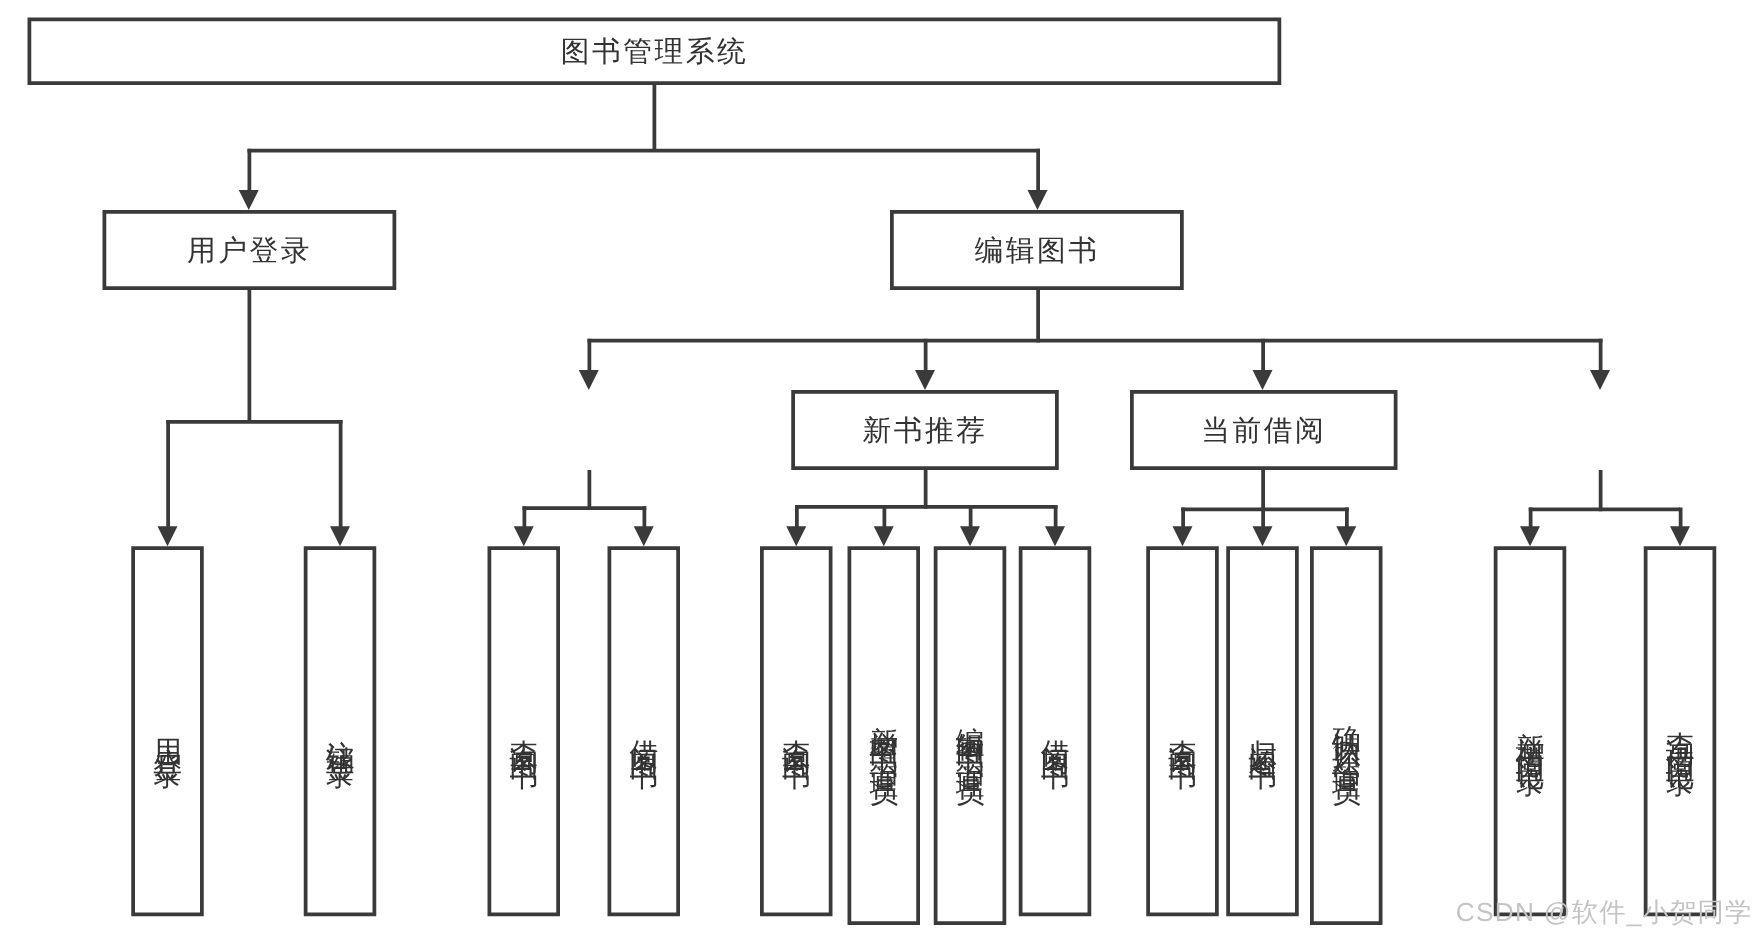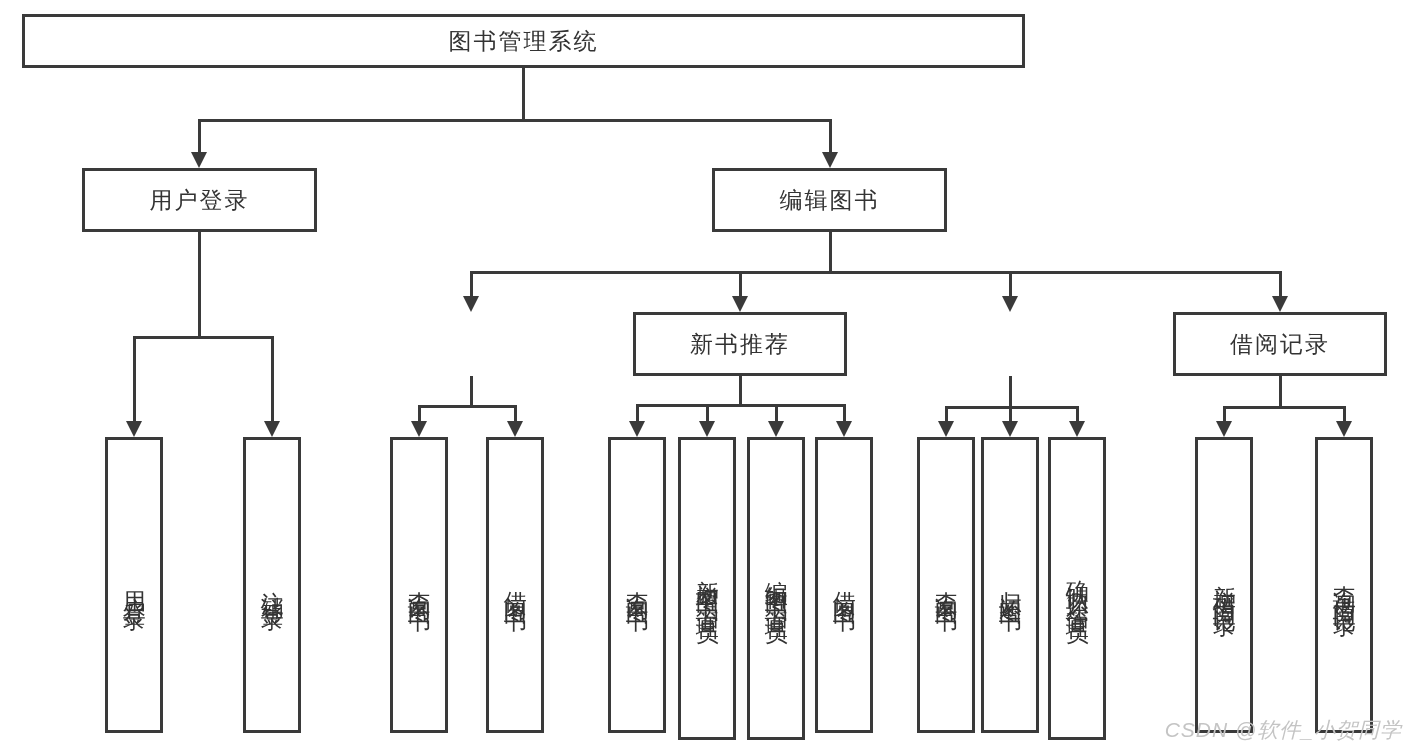--- a/index.html
+++ b/index.html
@@ -47,21 +47,20 @@
     border-top:16px solid var(--line);
   }
   #watermark{
     position:absolute;
     right:3px;top:716px;
     font-size:21px;
     color:var(--wm);
     letter-spacing:1px;
     z-index:6;
     white-space:nowrap;
-    font-style:italic;
   }
 </style>
 </head>
 <body>
 
 <div id="canvas">
 
   <div class="box h" style="left:22px;top:14px;width:1003px;height:54px;">图书管理系统</div>
 
   <div class="lv" style="left:521.5px;top:66px;height:54px;"></div>
@@ -86,21 +85,21 @@
   <div class="lv" style="left:469.5px;top:271px;height:31px;"></div>
   <div class="ah" style="left:463px;top:296px;"></div>
   <div class="lv" style="left:738.5px;top:271px;height:31px;"></div>
   <div class="ah" style="left:732px;top:296px;"></div>
   <div class="lv" style="left:1008.5px;top:271px;height:31px;"></div>
   <div class="ah" style="left:1002px;top:296px;"></div>
   <div class="lv" style="left:1278.5px;top:271px;height:31px;"></div>
   <div class="ah" style="left:1272px;top:296px;"></div>
 
   <div class="box h" style="left:633px;top:312px;width:214px;height:64px;">新书推荐</div>
-  <div class="box h" style="left:1173px;top:312px;width:214px;height:64px;">借阅记录</div>
+  <div class="box h" style="left:904px;top:312px;width:214px;height:64px;">当前借阅</div>
 
   <div class="lv" style="left:469.5px;top:376px;height:32px;"></div>
   <div class="lh" style="left:417.5px;top:405px;width:99px;"></div>
   <div class="lv" style="left:417.5px;top:405px;height:22px;"></div>
   <div class="ah" style="left:411px;top:421px;"></div>
   <div class="lv" style="left:513.5px;top:405px;height:22px;"></div>
   <div class="ah" style="left:507px;top:421px;"></div>
 
   <div class="lv" style="left:738.5px;top:376px;height:31px;"></div>
   <div class="lh" style="left:635.5px;top:404px;width:210px;"></div>

